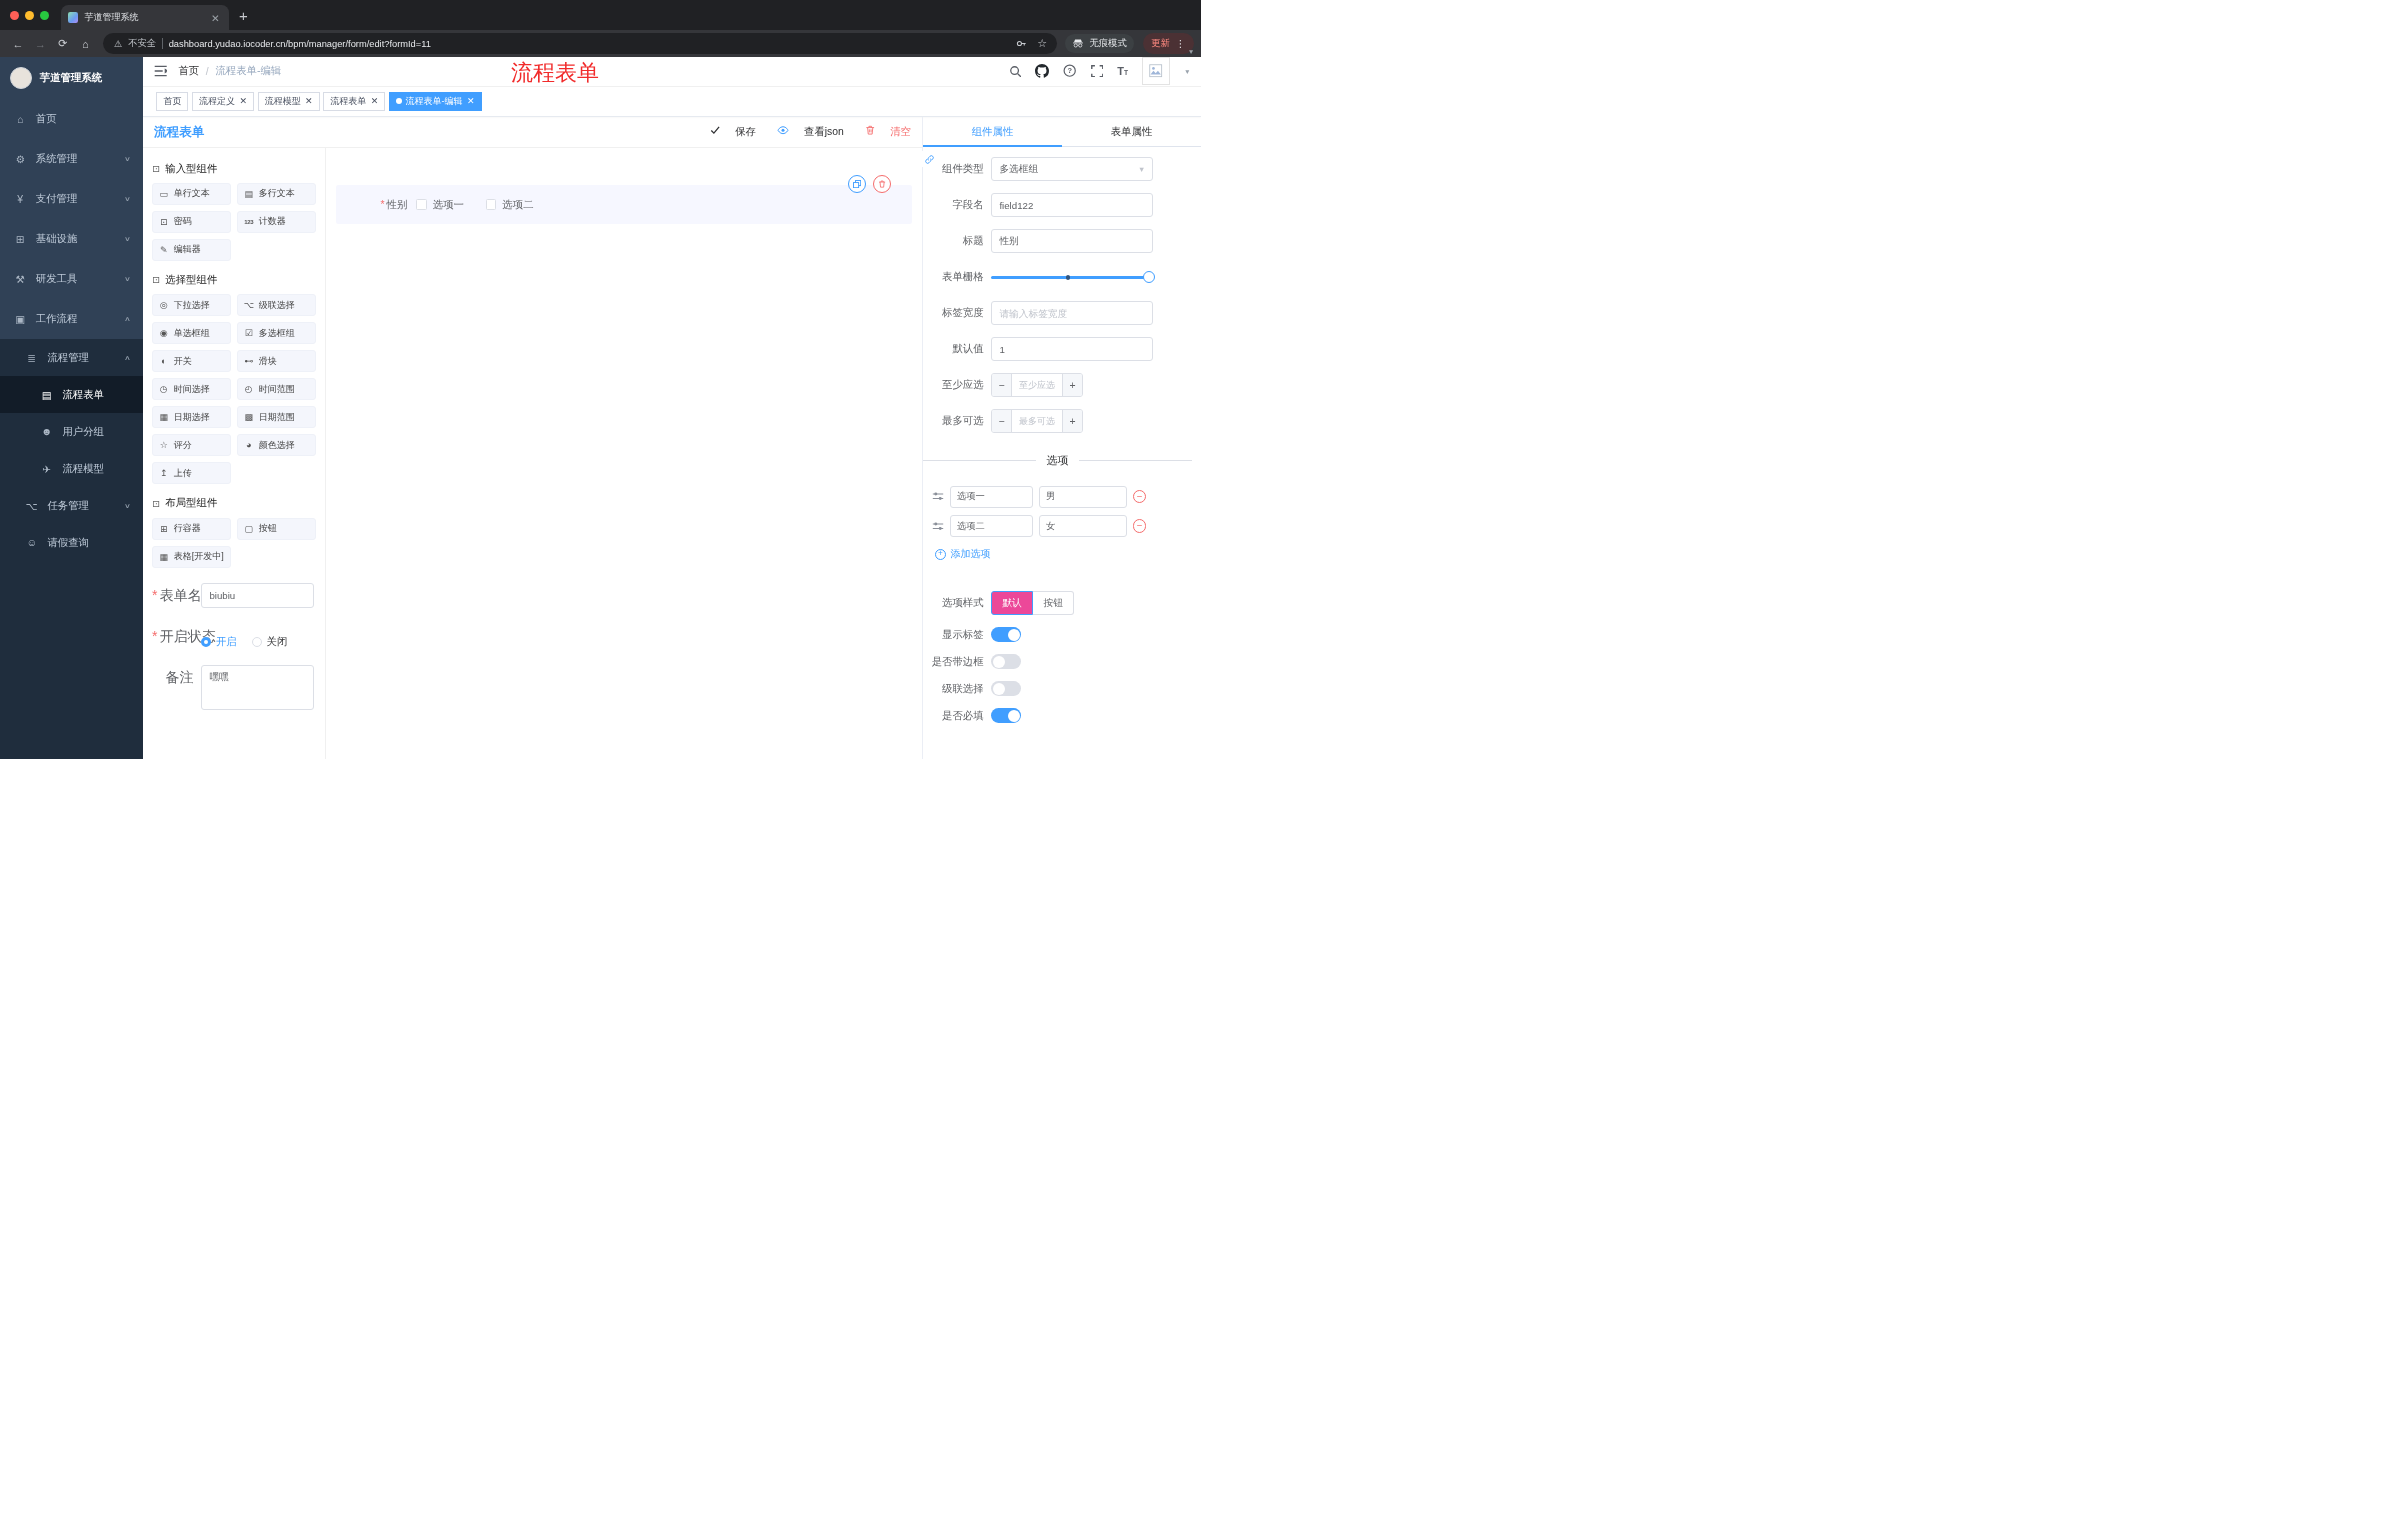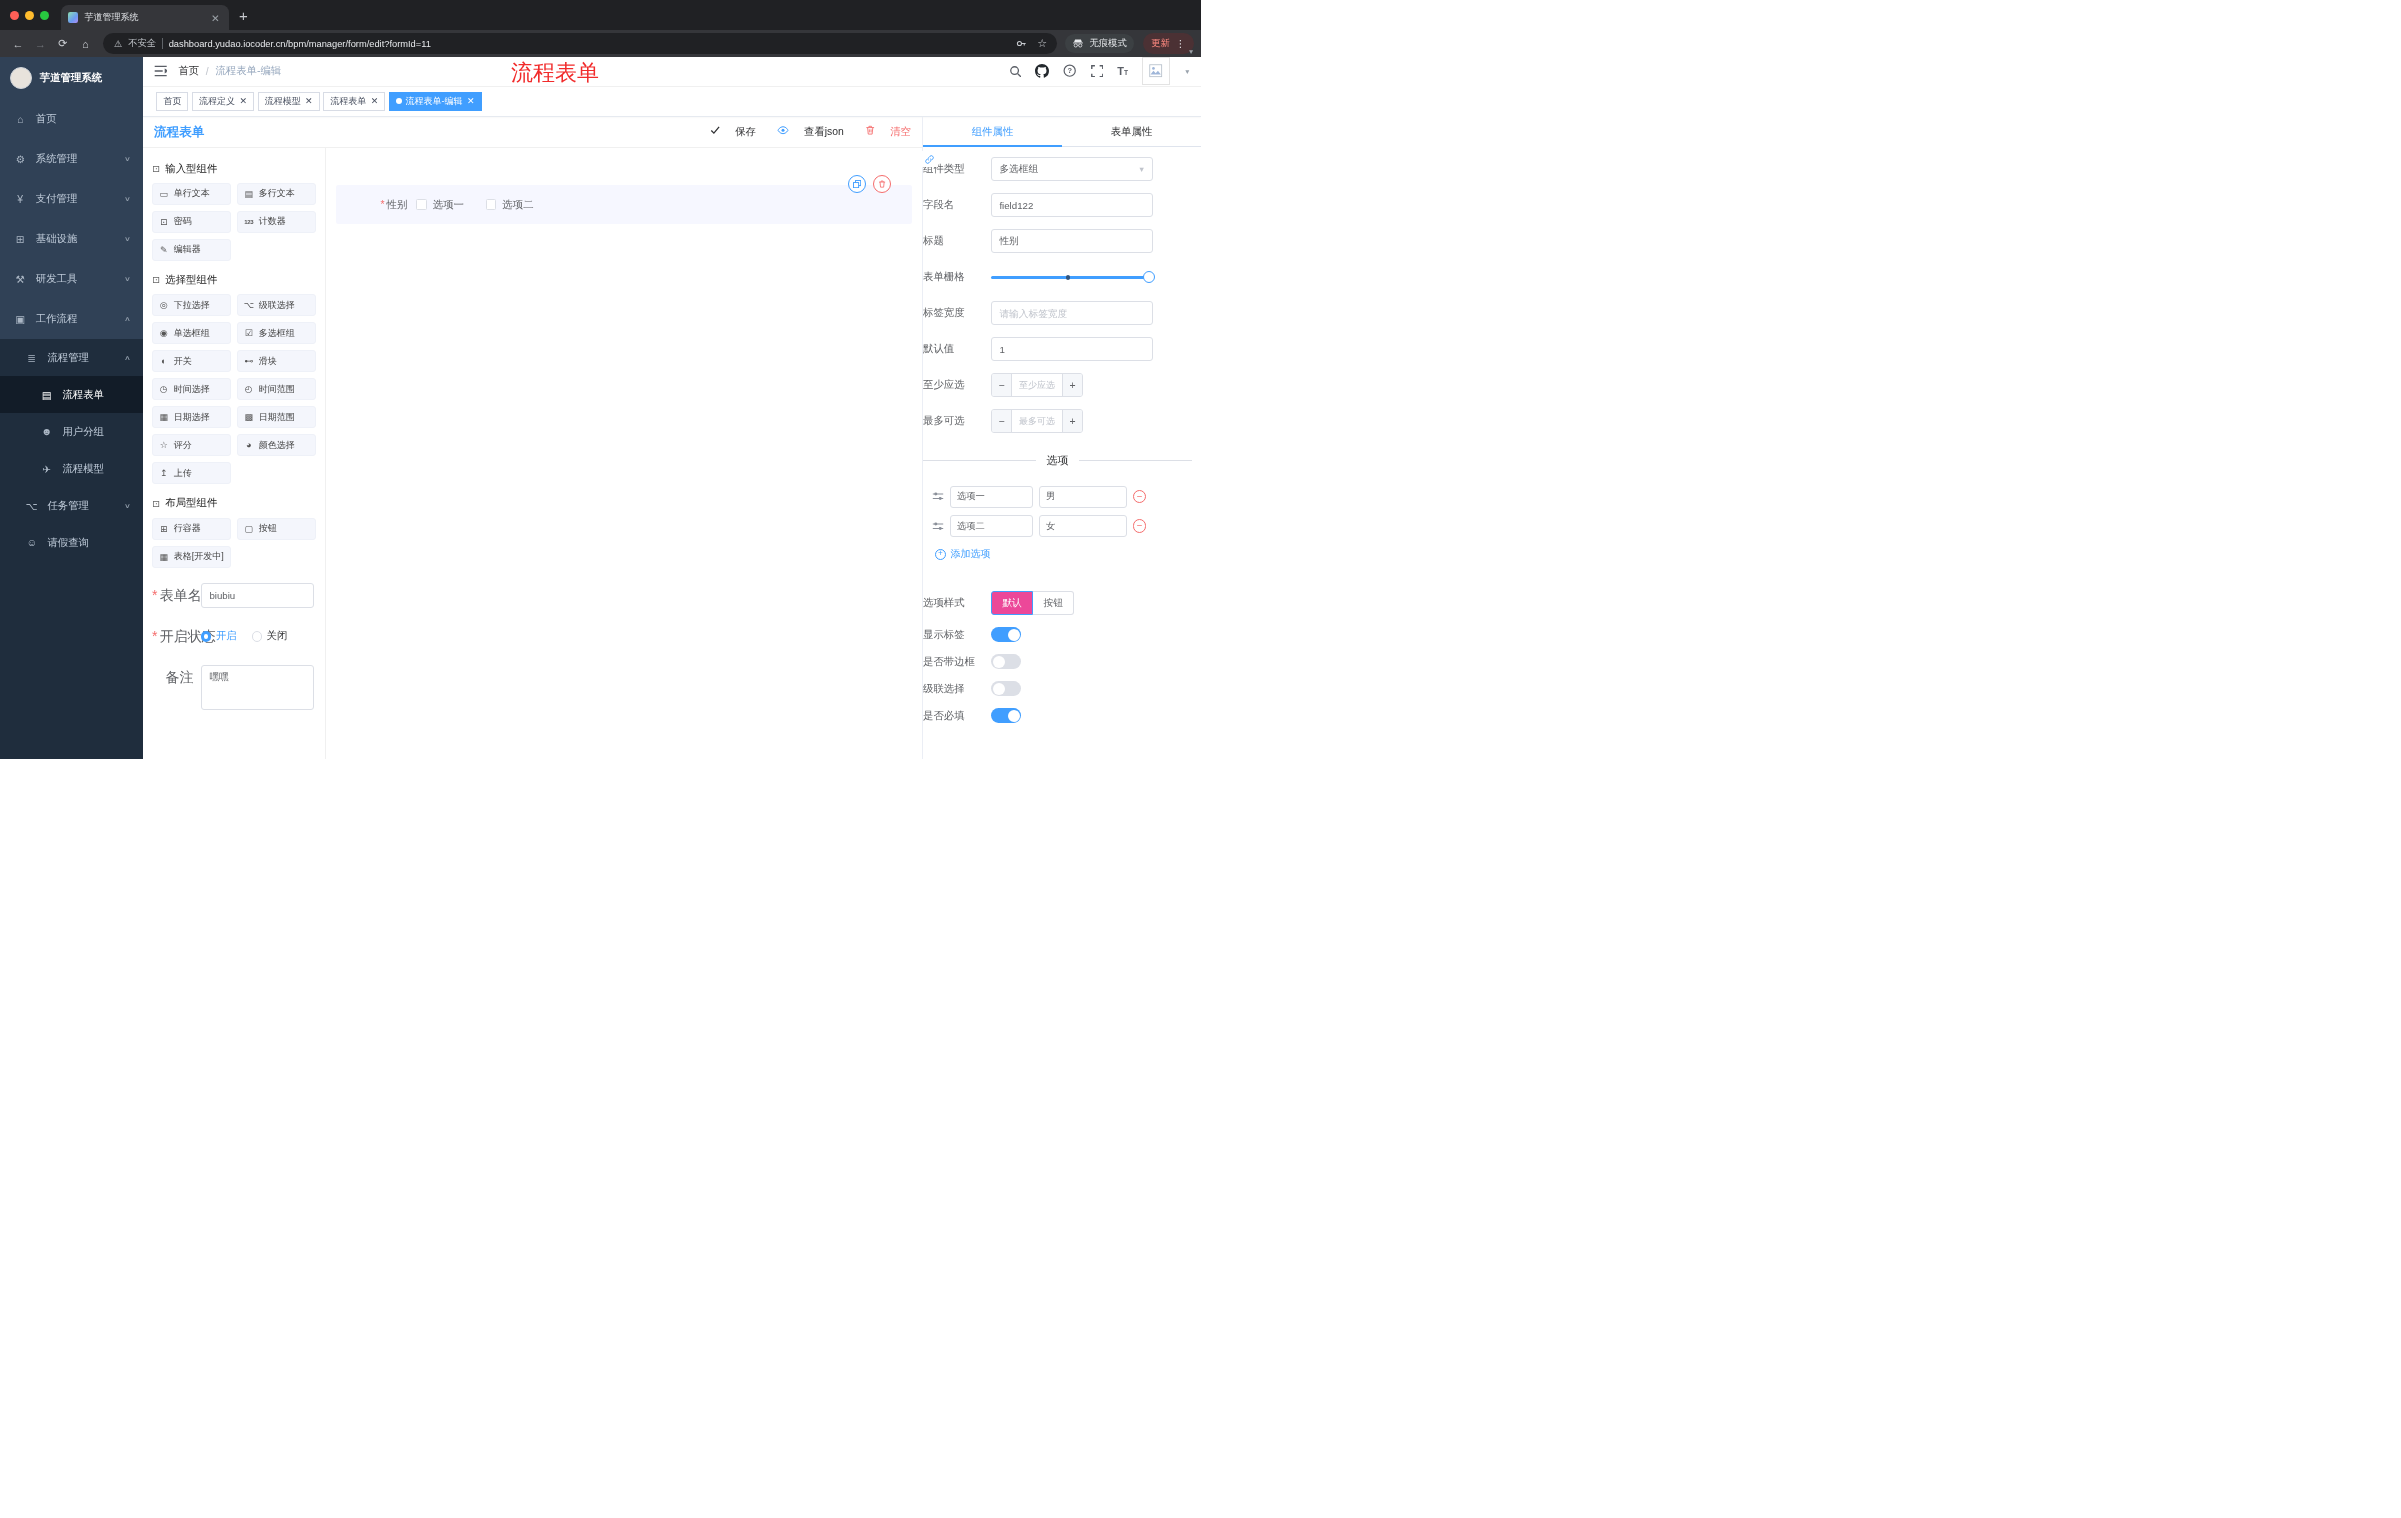--- a/index.html
+++ b/index.html
@@ -96,21 +96,21 @@
   .chip .cic{color:#555;font-size:9px;width:11px;text-align:center;flex-shrink:0}
   .chip .cic.num{font-size:6px;letter-spacing:-0.4px;font-weight:700}
 
   .meta{margin-top:15px}
   .meta-row{display:flex;align-items:flex-start;margin-bottom:16.3px}
   .ml{width:49px;text-align:right;padding-right:7.4px;color:#606266;line-height:25px;font-size:14px;flex-shrink:0;white-space:nowrap}
   .req{color:#f56c6c;margin-right:2.2px}
   .el-input{height:25px;border:0.7px solid #dcdfe6;border-radius:3px;padding:0 7.4px;font-size:9.7px;color:#606266;background:#fff;outline:none}
   .el-input::placeholder{color:#c0c4cc}
   .meta .el-input{width:113px}
-  .radio-group{display:flex;gap:15px;align-items:center;height:25px}
+  .radio-group{display:flex;gap:15px;align-items:flex-end;height:25px}
   .radio{display:flex;align-items:center;gap:4.5px;cursor:pointer}
   .rdot{width:10.4px;height:10.4px;border-radius:50%;border:0.7px solid #dcdfe6;background:#fff;flex-shrink:0}
   .radio.on .rdot{border:3px solid #409eff}
   .radio.on .rlabel{color:#409eff}
   .el-textarea{width:113px;height:45px;border:0.7px solid #dcdfe6;border-radius:3px;padding:4.5px 7.4px;font-size:9.7px;
     color:#606266;resize:none;outline:none;font-family:"Liberation Sans","DejaVu Sans",sans-serif}
 
   
   .canvas{flex:1;padding:15px 10.4px;overflow:hidden;position:relative}
   .cfield{display:flex;align-items:center}
@@ -127,21 +127,21 @@
   
   .props{width:279px;border-left:0.7px solid #ebeef5;display:flex;flex-direction:column;position:relative;flex-shrink:0}
   .ptabs{height:30px;display:flex;border-bottom:0.7px solid #dfe4ed;flex-shrink:0}
   .ptab{flex:1;display:flex;align-items:center;justify-content:center;font-size:10.4px;color:#303133;cursor:pointer;position:relative}
   .ptab.active{color:#409eff}
   .ptab.active::after{content:"";position:absolute;left:0;right:0;bottom:-0.7px;height:1.5px;background:#409eff}
   .link-btn{position:absolute;left:-1.5px;top:34px;width:16.3px;height:16.3px;display:flex;align-items:center;justify-content:center;
     background:#fff;cursor:pointer;z-index:3}
   .pbody{flex:1;padding:10.4px 9px 0 0;overflow:hidden}
   .prow{display:flex;align-items:center;margin-bottom:12px}
-  .plabel{width:68px;text-align:left;padding-right:7.4px;font-size:10.4px;color:#606266;flex-shrink:0;white-space:nowrap}
+  .plabel{width:68px;text-align:right;padding-right:7.4px;font-size:10.4px;color:#606266;flex-shrink:0;white-space:nowrap}
   .pctrl .el-input,.el-select{width:162px;height:24px}
   .el-select{position:relative;display:flex;align-items:center;border:0.7px solid #dcdfe6;border-radius:3px;
     padding:0 19.3px 0 7.4px;font-size:9.7px;color:#606266;cursor:pointer;background:#fff}
   .sel-caret{position:absolute;right:6.7px;color:#c0c4cc;font-size:7.4px}
 
   .slider{position:relative;width:162px;height:24px;display:flex;align-items:center;cursor:pointer}
   .strack{width:100%;height:3.7px;border-radius:2.2px;background:#409eff}
   .sdot{position:absolute;left:46%;top:50%;width:4.5px;height:4.5px;margin-top:-2.2px;border-radius:50%;background:#33557e}
   .shandle{position:absolute;right:-1.5px;top:50%;margin-top:-6px;width:12px;height:12px;border-radius:50%;
     background:#fff;border:1.5px solid #409eff}

